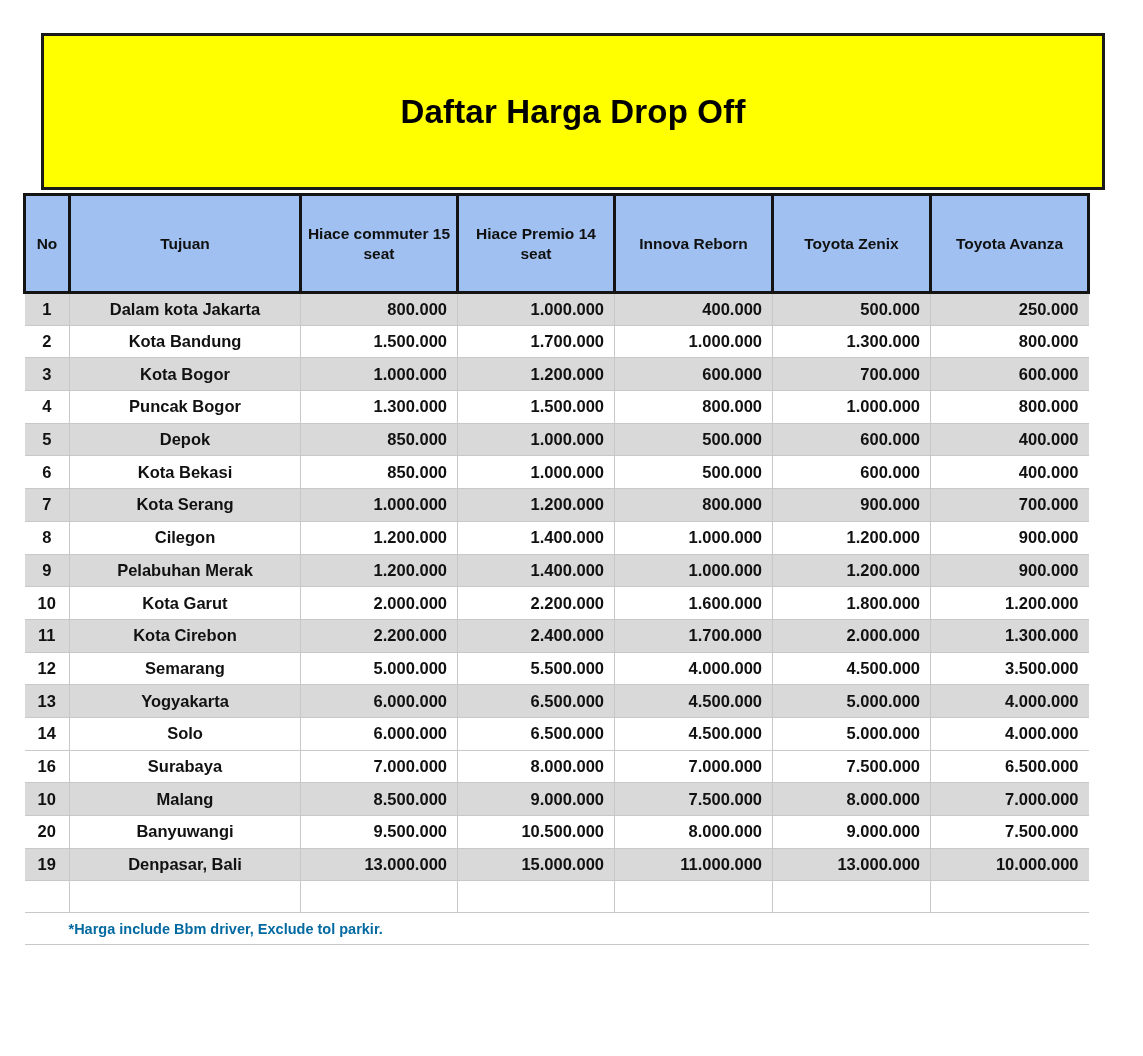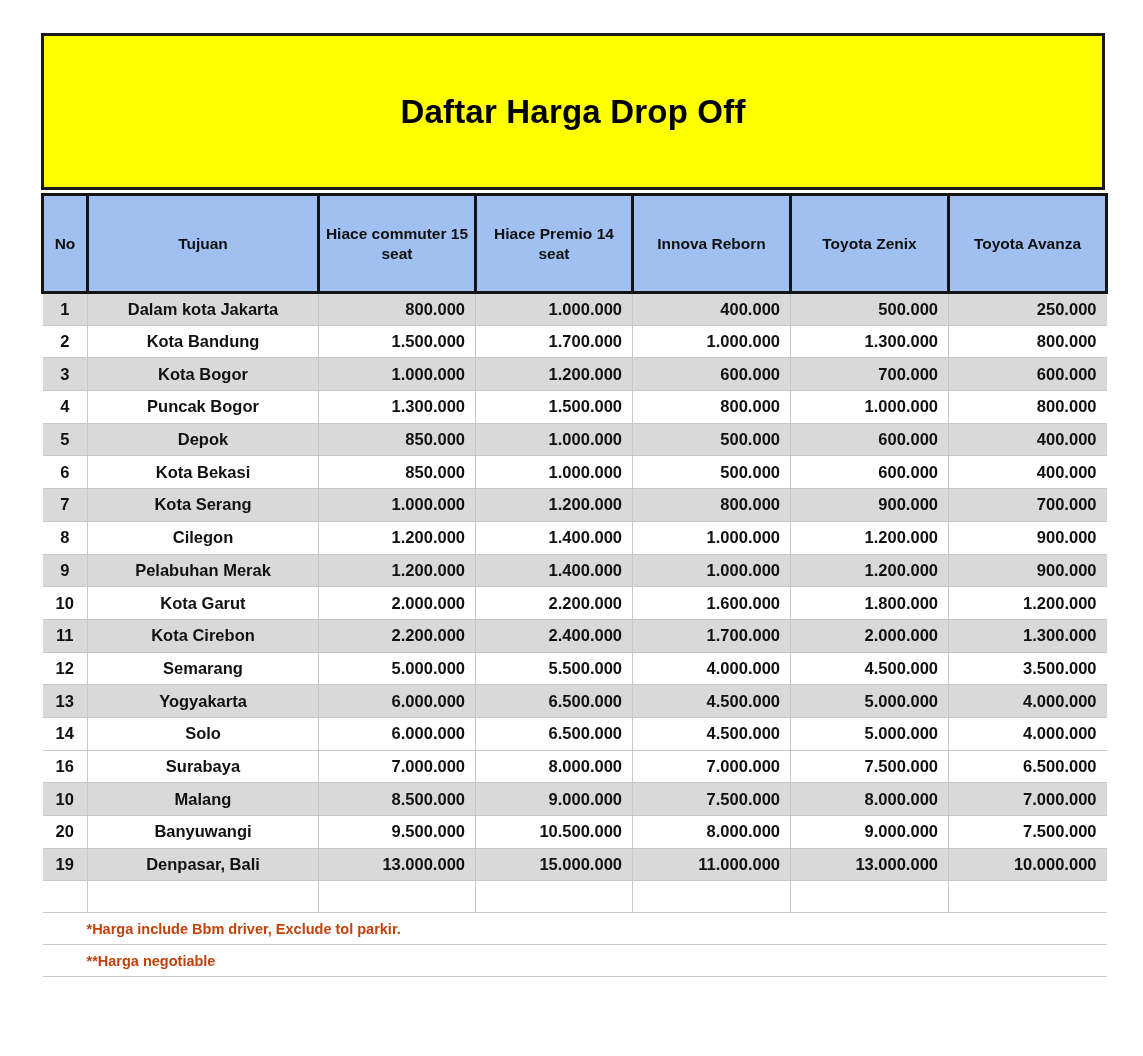--- a/index.html
+++ b/index.html
@@ -39,21 +39,21 @@
     font-size: 33px;
     font-weight: bold;
     color: #000000;
     letter-spacing: 0.2px;
     text-align: center;
   }
 
   
   .price-table {
     position: absolute;
-    left: 41px;
+    left: 23px;
     top: 193px;
     width: 1064px;
     border-collapse: collapse;
     table-layout: fixed;
   }
 
   
   col.c-no    { width: 45px; }
   col.c-dest  { width: 231px; }
   col.c-v1    { width: 157px; }
@@ -101,21 +101,21 @@
     background: #ffffff;
     height: 32px;
     border-bottom: 1px solid #c8c8c8;
   }
 
   tr.note-row td {
     background: #ffffff;
     text-align: left;
     font-size: 14.5px;
     font-weight: bold;
-    color: #c2410c;
+    color: #0369a1;
     height: 32px;
     padding-left: 44px;
     border-left: none;
   }
   tr.note-row td.note-lead {
     border-left: none;
   }
 </style>
 </head>
 <body>
@@ -315,19 +315,16 @@
           <td>&nbsp;</td>
           <td>&nbsp;</td>
           <td>&nbsp;</td>
           <td>&nbsp;</td>
           <td>&nbsp;</td>
           <td>&nbsp;</td>
         </tr>
         <tr class="note-row">
           <td class="note-lead" colspan="7">*Harga include Bbm driver, Exclude tol parkir.</td>
         </tr>
-        <tr class="note-row">
-          <td class="note-lead" colspan="7">**Harga negotiable</td>
-        </tr>
       </tbody>
   </table>
 
 </div>
 
 </body></html>

